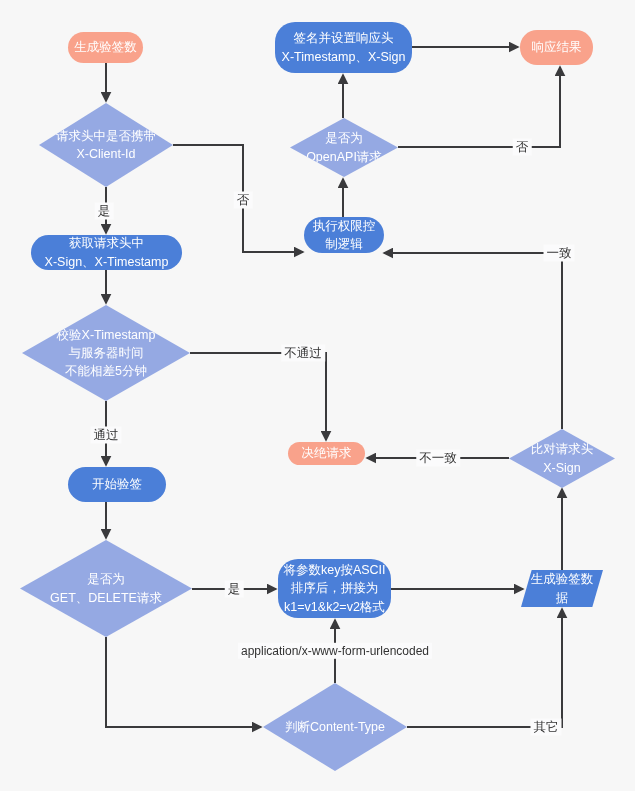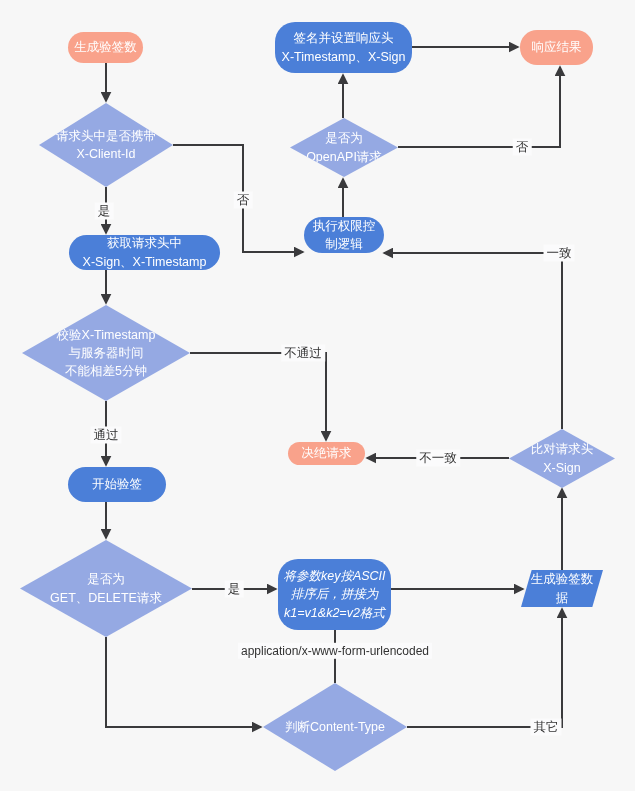--- a/index.html
+++ b/index.html
@@ -68,41 +68,41 @@
 X-Timestamp、X-Sign</div>
 
   <div class="node terminal" style="left:520px;top:30px;width:73px;height:35px;">响应结果</div>
 
   <div class="node decision" style="left:39px;top:103px;width:134px;height:84px;">请求头中是否携带
 X-Client-Id</div>
 
   <div class="node decision" style="left:290px;top:118px;width:108px;height:59px;">是否为
 OpenAPI请求</div>
 
-  <div class="node process" style="left:31px;top:235px;width:151px;height:35px;margin-left:38px;">获取请求头中
+  <div class="node process" style="left:31px;top:235px;width:151px;height:35px;">获取请求头中
 X-Sign、X-Timestamp</div>
 
   <div class="node process" style="left:304px;top:217px;width:80px;height:36px;">执行权限控
 制逻辑</div>
 
   <div class="node decision" style="left:22px;top:305px;width:168px;height:96px;">校验X-Timestamp
 与服务器时间
 不能相差5分钟</div>
 
   <div class="node terminal" style="left:288px;top:442px;width:77px;height:23px;">决绝请求</div>
 
   <div class="node decision" style="left:509px;top:429px;width:106px;height:59px;">比对请求头
 X-Sign</div>
 
   <div class="node process" style="left:68px;top:467px;width:98px;height:35px;font-family:Liberation Serif, serif;">开始验签</div>
 
   <div class="node decision" style="left:20px;top:540px;width:172px;height:97px;">是否为
 GET、DELETE请求</div>
 
-  <div class="node process" style="left:278px;top:559px;width:113px;height:71px;font-style:italic;">将参数key按ASCII
+  <div class="node process" style="left:278px;top:559px;width:113px;height:59px;">将参数key按ASCII
 排序后，拼接为
 k1=v1&amp;k2=v2格式</div>
 
   <div class="node decision" style="left:263px;top:683px;width:144px;height:88px;">判断Content-Type</div>
 
   <div class="node data-shape" style="left:521px;top:570px;width:82px;height:37px;">生成验签数
 据</div>
 
   <span class="edge-label" style="left:104px;top:211px;">是</span>
 

